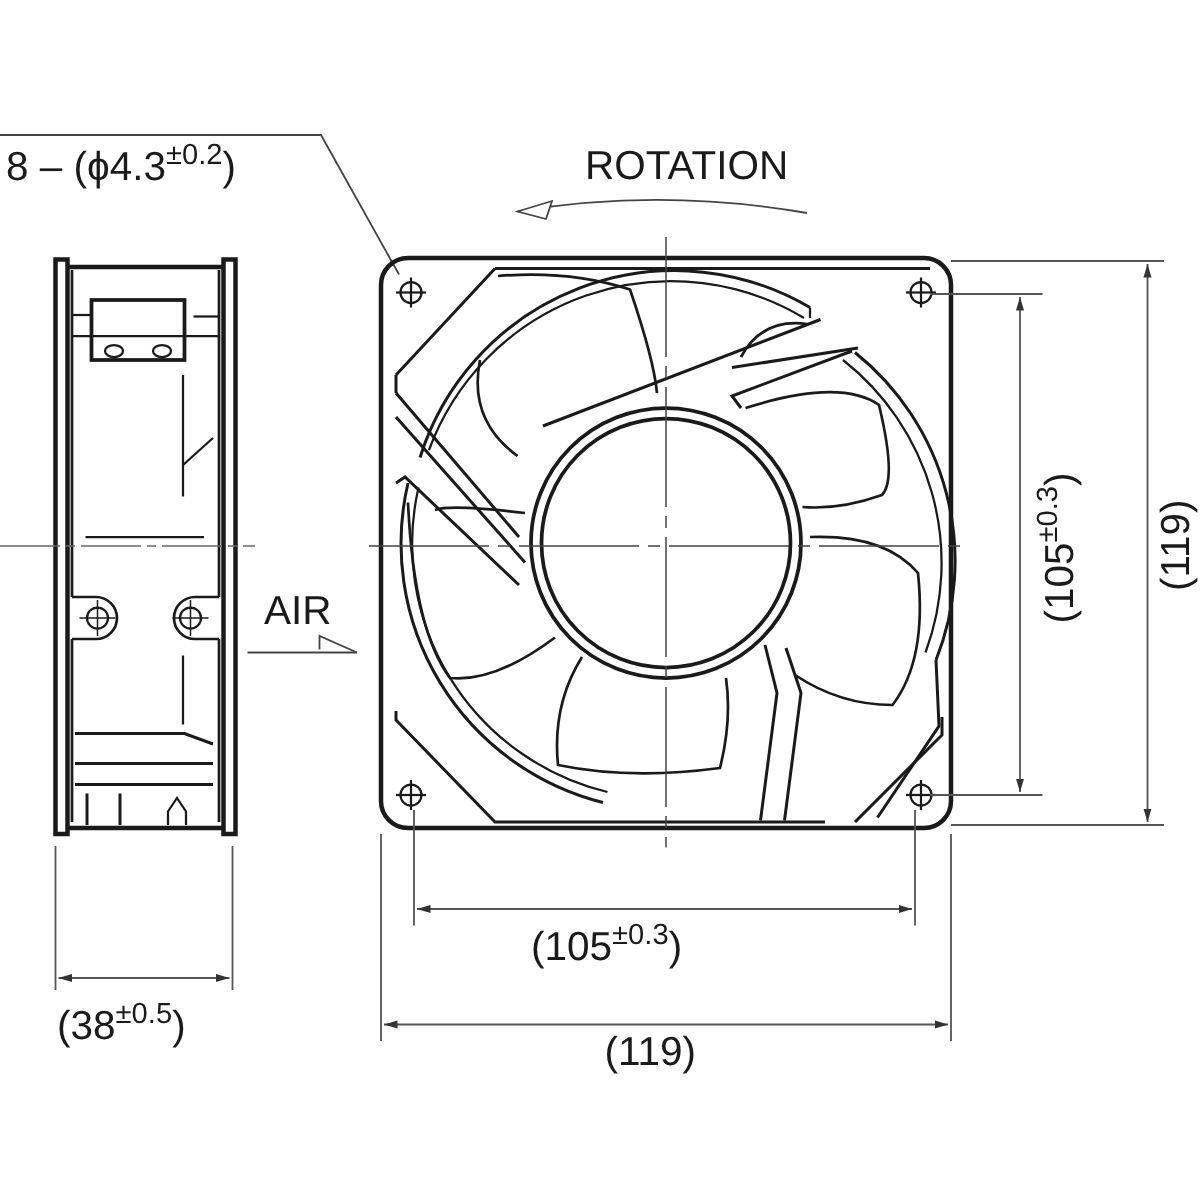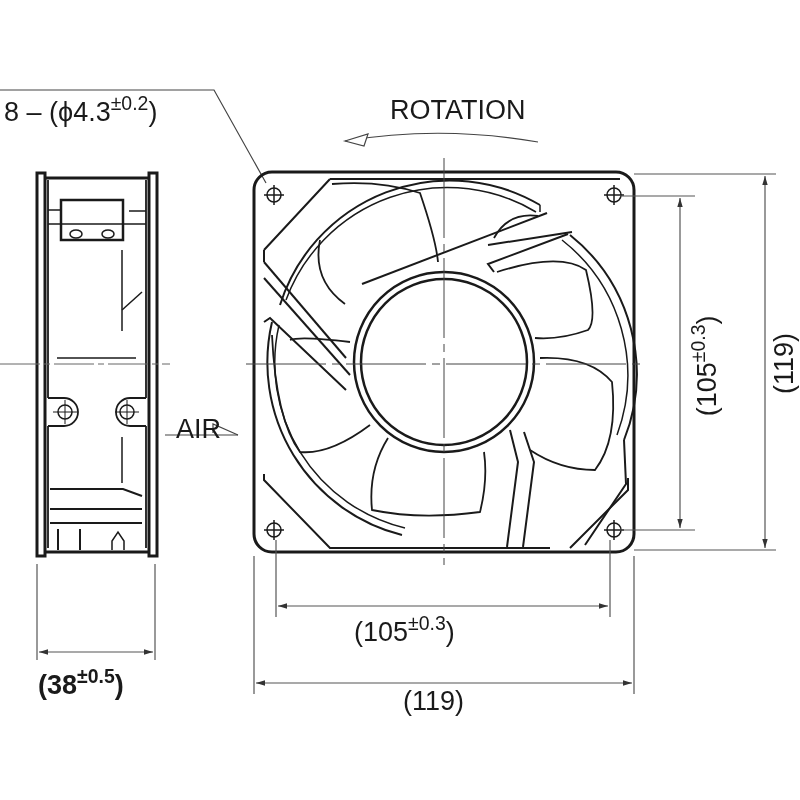--- a/index.html
+++ b/index.html
@@ -160,23 +160,23 @@
     <line x1="39" y1="652" x2="153" y2="652" marker-start="url(#arr)" marker-end="url(#arr)"></line>
   </g>
 </svg>
 
 <div class="lbl big" style="left:4px; top:94px;">
   <span>8 – (</span><span>ϕ</span><span>4.3</span><sup>±0.2</sup><span>)</span>
 </div>
 
 <div class="lbl big" style="left:362px; top:97px;margin-left:28px;">ROTATION</div>
 
-<div class="lbl big" style="left:176px; top:416px;">AIR</div>
+<div class="lbl big" style="left:176px; top:394px;">AIR</div>
 
-<div class="lbl big" style="left:38px; top:667px;font-weight:bold;">
+<div class="lbl big" style="left:38px; top:667px;">
   <span>(</span><span>38</span><sup>±0.5</sup><span>)</span>
 </div>
 
 <div class="lbl big" style="left:354px; top:614px;">
   <span>(</span><span>105</span><sup>±0.3</sup><span>)</span>
 </div>
 
 <div class="lbl big" style="left:403px; top:688px;">(119)</div>
 
 <div class="lbl big vert" style="left:630px; top:350px; width:150px; text-align:center;">

